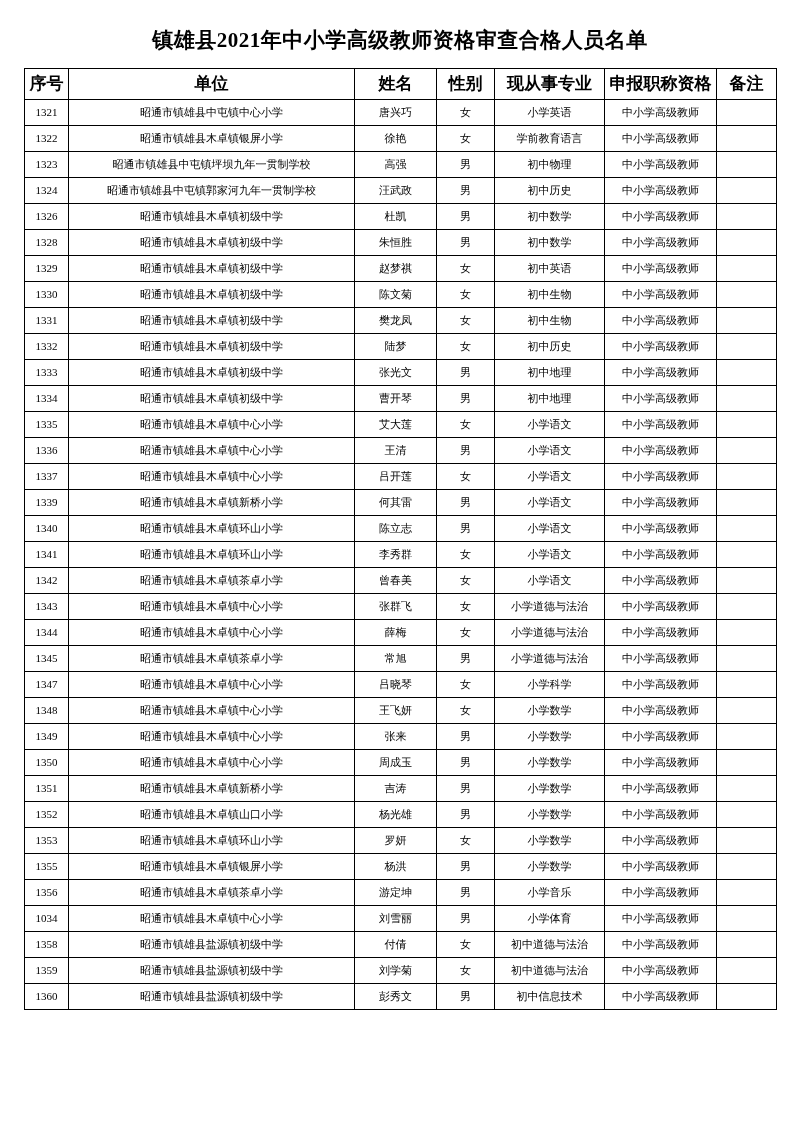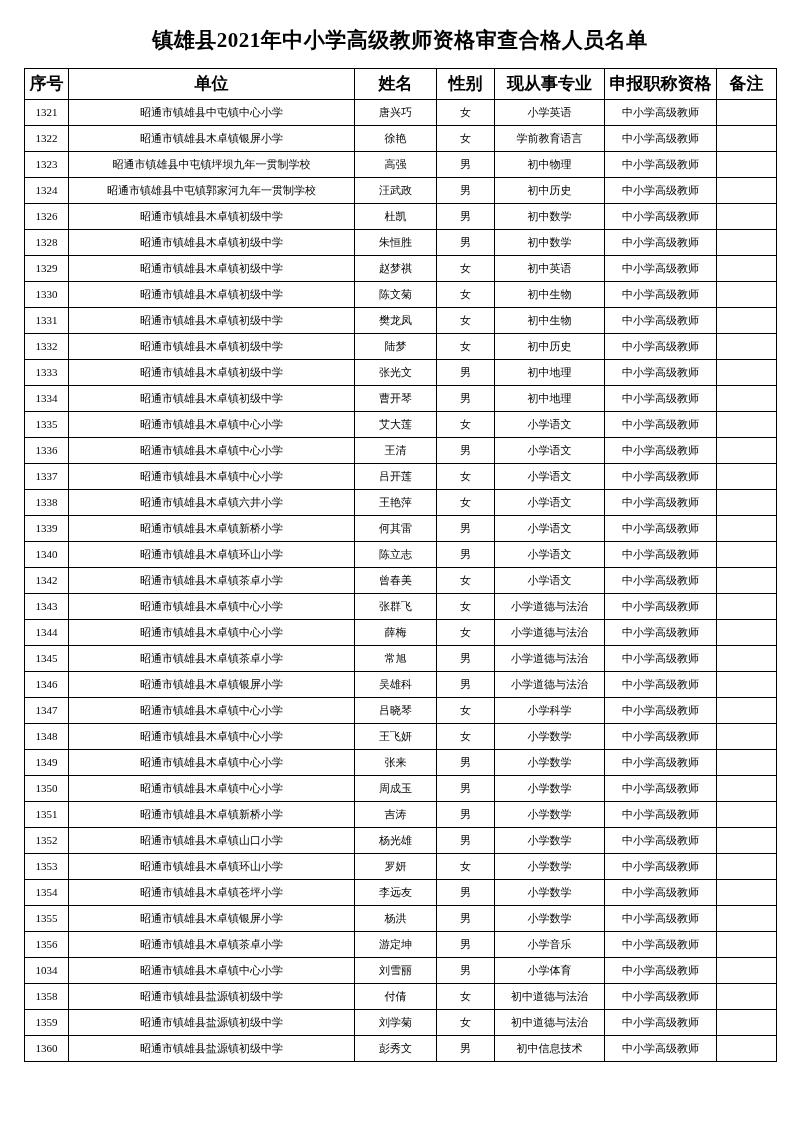--- a/index.html
+++ b/index.html
@@ -221,47 +221,47 @@
         <tr>
           <td class="seq">1337</td>
           <td class="unit">昭通市镇雄县木卓镇中心小学</td>
           <td class="name">吕开莲</td>
           <td class="sex">女</td>
           <td class="major">小学语文</td>
           <td class="title">中小学高级教师</td>
           <td class="note"></td>
         </tr>
         <tr>
-          <td class="seq">1338</td>
-          <td class="unit">昭通市镇雄县木卓镇六井小学</td>
-          <td class="name">王艳萍</td>
-          <td class="sex">女</td>
-          <td class="major">小学语文</td>
-          <td class="title">中小学高级教师</td>
-          <td class="note"></td>
-        </tr>
-        <tr>
           <td class="seq">1339</td>
           <td class="unit">昭通市镇雄县木卓镇新桥小学</td>
           <td class="name">何其雷</td>
           <td class="sex">男</td>
           <td class="major">小学语文</td>
           <td class="title">中小学高级教师</td>
           <td class="note"></td>
         </tr>
         <tr>
           <td class="seq">1340</td>
           <td class="unit">昭通市镇雄县木卓镇环山小学</td>
           <td class="name">陈立志</td>
           <td class="sex">男</td>
           <td class="major">小学语文</td>
           <td class="title">中小学高级教师</td>
           <td class="note"></td>
         </tr>
         <tr>
+          <td class="seq">1341</td>
+          <td class="unit">昭通市镇雄县木卓镇环山小学</td>
+          <td class="name">李秀群</td>
+          <td class="sex">女</td>
+          <td class="major">小学语文</td>
+          <td class="title">中小学高级教师</td>
+          <td class="note"></td>
+        </tr>
+        <tr>
           <td class="seq">1342</td>
           <td class="unit">昭通市镇雄县木卓镇茶卓小学</td>
           <td class="name">曾春美</td>
           <td class="sex">女</td>
           <td class="major">小学语文</td>
           <td class="title">中小学高级教师</td>
           <td class="note"></td>
         </tr>
         <tr>
           <td class="seq">1343</td>
@@ -284,29 +284,20 @@
         <tr>
           <td class="seq">1345</td>
           <td class="unit">昭通市镇雄县木卓镇茶卓小学</td>
           <td class="name">常旭</td>
           <td class="sex">男</td>
           <td class="major">小学道德与法治</td>
           <td class="title">中小学高级教师</td>
           <td class="note"></td>
         </tr>
         <tr>
-          <td class="seq">1346</td>
-          <td class="unit">昭通市镇雄县木卓镇银屏小学</td>
-          <td class="name">吴雄科</td>
-          <td class="sex">男</td>
-          <td class="major">小学道德与法治</td>
-          <td class="title">中小学高级教师</td>
-          <td class="note"></td>
-        </tr>
-        <tr>
           <td class="seq">1347</td>
           <td class="unit">昭通市镇雄县木卓镇中心小学</td>
           <td class="name">吕晓琴</td>
           <td class="sex">女</td>
           <td class="major">小学科学</td>
           <td class="title">中小学高级教师</td>
           <td class="note"></td>
         </tr>
         <tr>
           <td class="seq">1348</td>
@@ -356,29 +347,20 @@
         <tr>
           <td class="seq">1353</td>
           <td class="unit">昭通市镇雄县木卓镇环山小学</td>
           <td class="name">罗妍</td>
           <td class="sex">女</td>
           <td class="major">小学数学</td>
           <td class="title">中小学高级教师</td>
           <td class="note"></td>
         </tr>
         <tr>
-          <td class="seq">1354</td>
-          <td class="unit">昭通市镇雄县木卓镇苍坪小学</td>
-          <td class="name">李远友</td>
-          <td class="sex">男</td>
-          <td class="major">小学数学</td>
-          <td class="title">中小学高级教师</td>
-          <td class="note"></td>
-        </tr>
-        <tr>
           <td class="seq">1355</td>
           <td class="unit">昭通市镇雄县木卓镇银屏小学</td>
           <td class="name">杨洪</td>
           <td class="sex">男</td>
           <td class="major">小学数学</td>
           <td class="title">中小学高级教师</td>
           <td class="note"></td>
         </tr>
         <tr>
           <td class="seq">1356</td>

